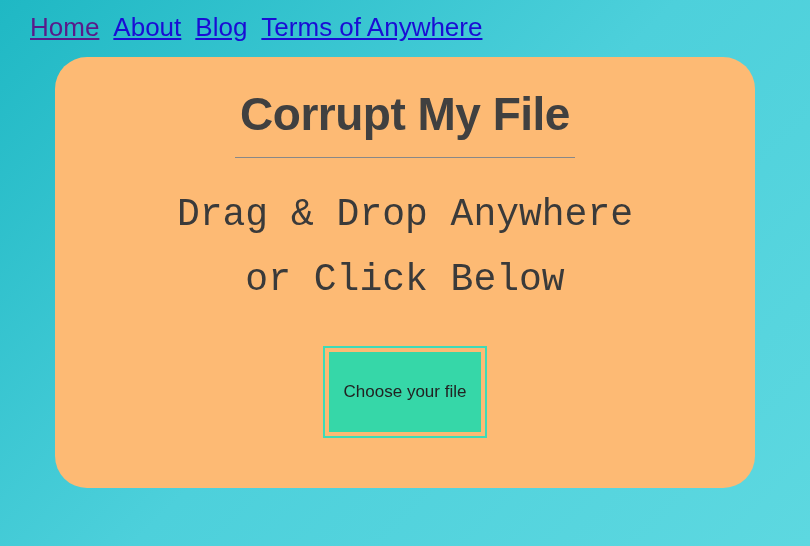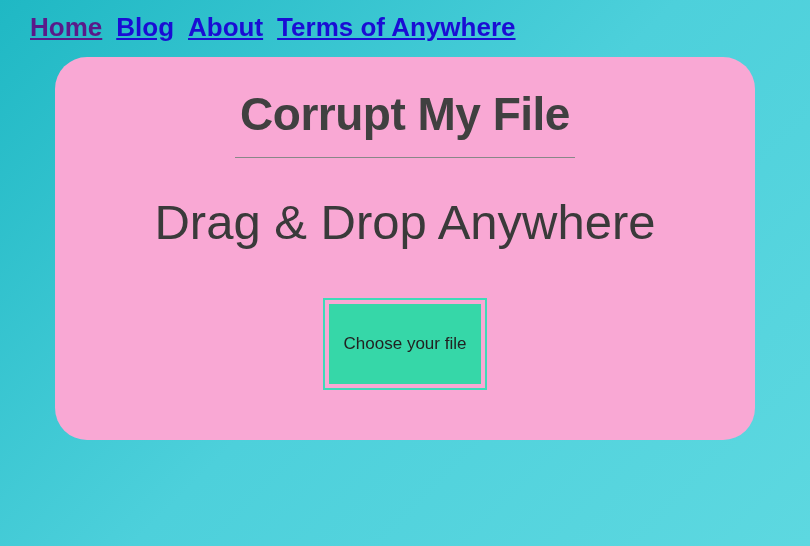--- a/index.html
+++ b/index.html
@@ -17,52 +17,53 @@
     .nav {
       padding: 12px 30px 8px 30px;
       display: flex;
       gap: 14px;
       flex-wrap: nowrap;
     }
     .nav a {
       color: #1a0dd4;
       text-decoration: underline;
       font-size: 26px;
-      font-weight: bold;
+      font-weight: normal;
       white-space: nowrap;
     }
     .nav a.visited {
       color: #5a1a8a;
     }
     .card {
-      background: #f9a8d4;
+      background: #fdba74;
       border-radius: 32px;
       margin: 6px 55px 0 55px;
       padding: 30px 40px 50px 40px;
       text-align: center;
     }
     .title {
       font-size: 46px;
       font-weight: 900;
       color: #404040;
       margin-bottom: 16px;
       letter-spacing: -0.5px;
     }
     .divider {
       border: none;
       border-top: 1px solid #888;
       width: 340px;
       margin: 0 auto 28px auto;
     }
     .subtitle-line {
-      font-size: 49px;
+      font-size: 38px;
       color: #3a3a3a;
       font-weight: 400;
       line-height: 1.5;
       margin-bottom: 8px;
+      font-family: Liberation Mono, monospace;
     }
     .choose-wrap {
       display: inline-block;
       border: 2px solid #3edbb8;
       padding: 4px;
       margin-top: 30px;
     }
     .choose-btn {
       background: #36d7a8;
       border: none;
@@ -78,25 +79,26 @@
       justify-content: center;
       text-align: center;
       padding: 8px;
     }
   </style>
 </head>
 <body>
 
 <nav class="nav">
   <a href="#" class="visited">Home</a>
+  <a href="#">About</a>
   <a href="#">Blog</a>
-  <a href="#">About</a>
   <a href="#">Terms of Anywhere</a>
 </nav>
 
 <div class="card">
   <h1 class="title">Corrupt My File</h1>
   <hr class="divider">
   <div class="subtitle-line">Drag &amp; Drop Anywhere</div>
+  <div class="subtitle-line">or Click Below</div>
   <div class="choose-wrap">
     <button class="choose-btn">Choose your file</button>
   </div>
 </div>
 
 </body></html>

